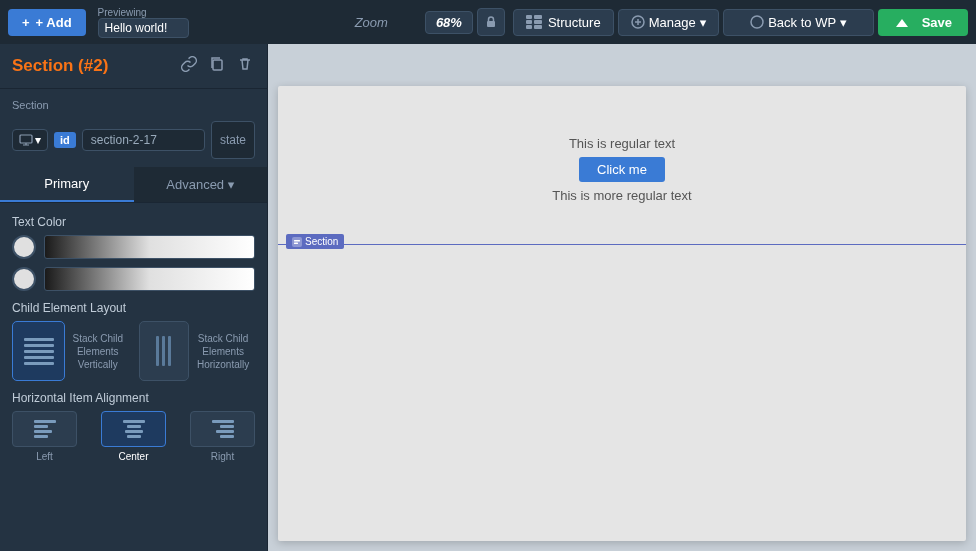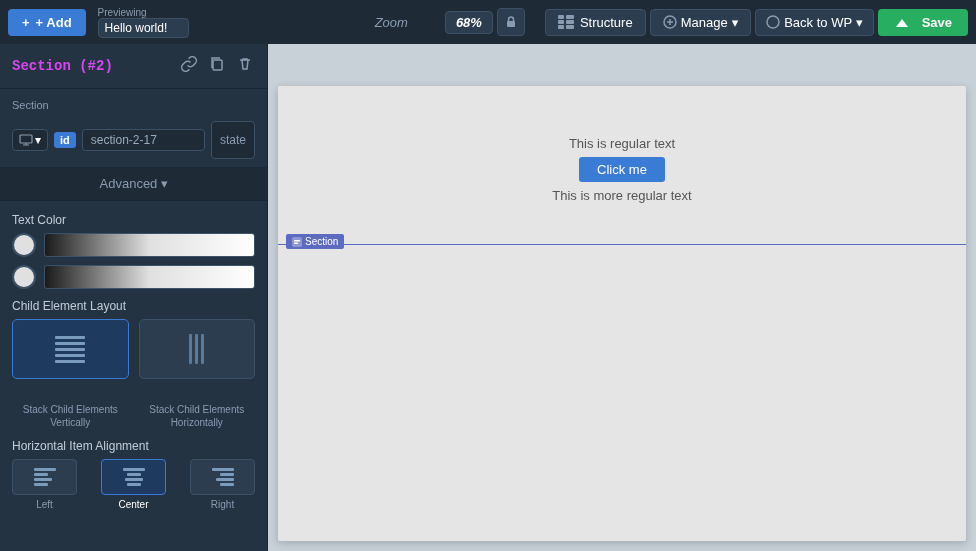--- a/index.html
+++ b/index.html
@@ -11,31 +11,31 @@
     .previewing-section { display: flex; flex-direction: column; margin-left: 4px; }
     .previewing-label { font-size: 10px; color: #8a9bb0; }
     .preview-select { background: #2c3d4f; color: #fff; border: 1px solid #3d5166; border-radius: 4px; padding: 2px 20px 2px 6px; font-size: 12px; cursor: pointer; appearance: none; }
     .top-bar-spacer { flex: 1; }
     .zoom-section { display: flex; align-items: center; gap: 4px; font-style: italic; }
     .zoom-label { font-size: 13px; color: #8a9bb0; }
     .zoom-value { background: #2c3d4f; color: #fff; border: 1px solid #3d5166; border-radius: 4px; padding: 3px 10px; font-size: 13px; font-weight: 600; margin-left: 33px; }
     .lock-icon-wrap { background: #2c3d4f; border: 1px solid #3d5166; border-radius: 4px; width: 28px; height: 28px; display: flex; align-items: center; justify-content: center; cursor: pointer; }
     .structure-btn { background: #2c3d4f; border: 1px solid #3d5166; border-radius: 4px; padding: 5px 12px; font-size: 13px; color: #fff; cursor: pointer; display: flex; align-items: center; gap: 6px; }
     .manage-btn { background: #2c3d4f; border: 1px solid #3d5166; border-radius: 4px; padding: 5px 12px; font-size: 13px; color: #fff; cursor: pointer; display: flex; align-items: center; gap: 4px; }
-    .back-wp-btn { background: #2c3d4f; border: 1px solid #3d5166; border-radius: 4px; padding: 5px 10px; font-size: 13px; color: #fff; cursor: pointer; display: flex; align-items: center; gap: 4px; }
+    .back-wp-btn { background: #2c3d4f; border: 1px solid #3d5166; border-radius: 4px; padding: 5px 26px; font-size: 13px; color: #fff; cursor: pointer; display: flex; align-items: center; gap: 4px; }
     .save-btn { background: #27ae60; color: #fff; border: none; border-radius: 4px; padding: 6px 16px; font-size: 13px; font-weight: 600; cursor: pointer; display: flex; align-items: center; gap: 12px; }
-    .right-group { display: flex; align-items: center; gap: 4px; margin-left: 12px; }
+    .right-group { display: flex; align-items: center; gap: 4px; }
 
     
     .main-layout { display: flex; flex: 1; overflow: hidden; }
 
     
     .left-panel { width: 268px; background: #243342; display: flex; flex-direction: column; flex-shrink: 0; border-right: 1px solid #1a2633; }
     .panel-header { padding: 10px 12px; display: flex; align-items: center; justify-content: space-between; border-bottom: 1px solid #1a2633; }
-    .panel-title { font-size: 14px; font-weight: 600; color: #d946ef; font-family: Liberation Mono, monospace; }
+    .panel-title { font-size: 17px; font-weight: 600; color: #f97316; }
     .panel-icons { display: flex; gap: 8px; }
     .panel-icon-btn { background: none; border: none; color: #8a9bb0; cursor: pointer; font-size: 16px; padding: 2px; }
 
     .section-label-row { padding: 6px 12px 4px; }
     .section-label { font-size: 11px; color: #8a9bb0; }
     .id-row { display: flex; align-items: center; gap: 6px; padding: 4px 12px 8px; }
     .device-select { background: #1e2a35; border: 1px solid #3d5166; border-radius: 4px; color: #fff; font-size: 12px; padding: 3px 6px; cursor: pointer; display: flex; align-items: center; gap: 2px; }
     .id-badge { background: #3a7bd5; color: #fff; border-radius: 3px; padding: 2px 6px; font-size: 11px; font-weight: 700; }
     .id-value { background: #1e2a35; border: 1px solid #3d5166; border-radius: 4px; color: #9ab; padding: 3px 8px; font-size: 12px; flex: 1; }
     .state-btn { background: #1e2a35; border: 1px solid #3d5166; border-radius: 4px; color: #8a9bb0; font-size: 12px; padding: 11px 8px; cursor: pointer; }
@@ -51,21 +51,21 @@
     .panel-content::-webkit-scrollbar-track { background: #1e2a35; }
     .panel-content::-webkit-scrollbar-thumb { background: #3d5166; border-radius: 3px; }
 
     .prop-label { font-size: 12px; color: #c0ccd8; margin-bottom: 6px; margin-top: 10px; }
     .prop-label:first-child { margin-top: 0; }
     .color-swatch { width: 24px; height: 24px; border-radius: 50%; background: #e0e0e0; border: 2px solid #3d5166; cursor: pointer; }
     .color-row { display: flex; align-items: center; gap: 8px; margin-bottom: 8px; }
 
     
     .layout-options { display: flex; gap: 10px; margin-top: 6px; margin-bottom: 10px; }
-    .layout-option { flex: 1; display: flex; flex-direction: column; align-items: center; gap: 24px; cursor: pointer; }
+    .layout-option { flex: 1; display: flex; flex-direction: row; align-items: center; gap: 2px; cursor: pointer; }
     .layout-option-box { width: 100%; height: 60px; border-radius: 5px; display: flex; align-items: center; justify-content: center; border: 1px solid #3d5166; }
     .layout-option-box.active { background: #1e3a5f; border-color: #3a7bd5; }
     .layout-option-box.inactive { background: #2c3d4f; border-color: #3d5166; }
     .layout-option-label { font-size: 10px; color: #8a9bb0; text-align: center; line-height: 1.3; }
 
     
     .stack-v-icon { display: flex; flex-direction: column; gap: 3px; align-items: center; }
     .stack-v-line { width: 30px; height: 3px; background: #7a9bbc; border-radius: 1px; }
 
     
@@ -205,20 +205,21 @@
           <path d="M4 11h6M7 9v2"></path>
         </svg>
         <span>▾</span>
       </div>
       <span class="id-badge">id</span>
       <span class="id-value">section-2-17</span>
       <button class="state-btn">state</button>
     </div>
 
     <div class="tabs-row">
+      <button class="tab-btn active">Primary</button>
       <button class="tab-btn">
         <span>Advanced</span> ▾
       </button>
     </div>
 
     <div class="panel-content">
 
       <div class="prop-label">Text Color</div>
       <div class="color-row">
         <div class="color-swatch" style="background:#e0e0e0;"></div>

